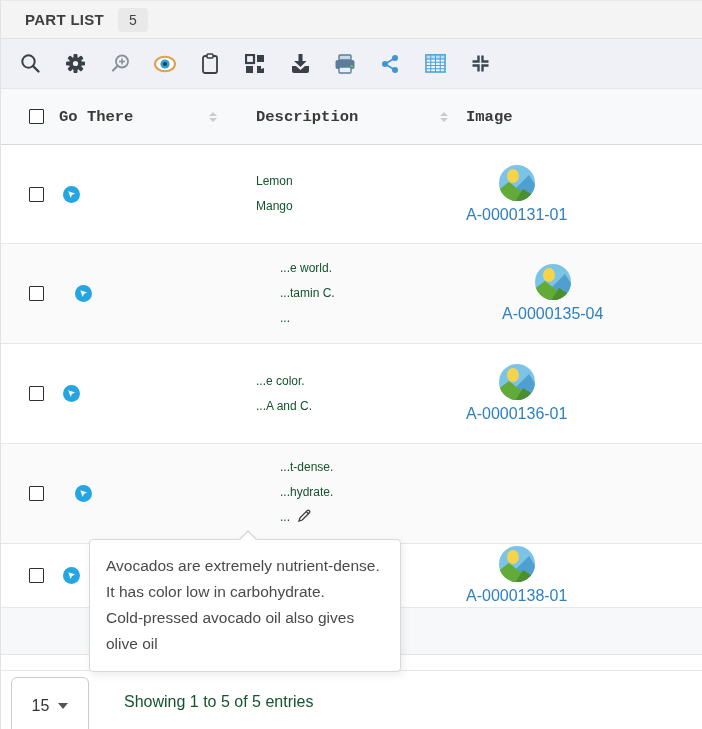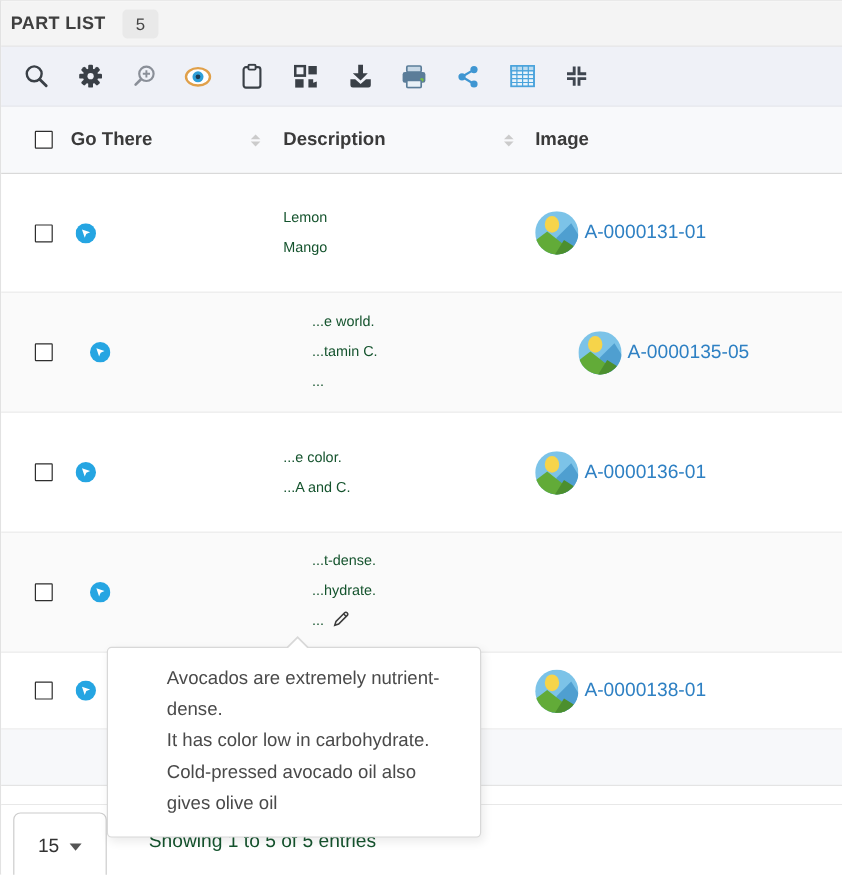--- a/index.html
+++ b/index.html
@@ -9,61 +9,61 @@
     color:#3c3c3c; background:#fff; overflow:hidden; position:relative;
   }
   .app {
     width:702px; height:729px; position:relative;
     border-left:1px solid #e2e2e2; border-top:1px solid #e9e9e9;
     background:#fff;
   }
   
   .panel-header {
     height:38px; background:#f4f4f4; border-bottom:1px solid #e3e3e3;
-    display:flex; align-items:center; padding-left:8px;
+    display:flex; align-items:center; padding-left:24px;
   }
   .panel-title { font-size:15px; font-weight:bold; color:#3f3f3f; letter-spacing:.3px; }
   .count-badge {
     margin-left:14px; background:#e9e9e9; color:#444; border-radius:4px;
     font-size:14px; padding:5px 11px; line-height:1;
   }
   
   .toolbar {
     height:50px; background:#eff1f7; border-bottom:1px solid #e3e5ea;
     display:flex; align-items:center; padding-left:15px;
   }
   .tool-btn {
     width:28px; height:28px; margin-right:17px; display:flex;
     align-items:center; justify-content:center; cursor:pointer;
   }
   
   .thead {
     height:56px; background:#f8f9fb; border-bottom:1px solid #d9d9d9;
-    display:flex; align-items:center; font-weight:bold; font-size:15.5px; color:#3a3a3a;
+    display:flex; align-items:center; font-weight:bold; font-size:15.5px; color:#3a3a3a;font-family:Liberation Mono, monospace;
   }
   .col-check { width:58px; padding-left:28px; display:flex; align-items:center; }
   .col-gothere { width:172px; display:flex; align-items:center; justify-content:space-between; padding-right:14px; }
-  .col-desc { width:215px; display:flex; align-items:center; justify-content:space-between; padding-left:5px; padding-right:18px; }
+  .col-desc { width:215px; display:flex; align-items:center; justify-content:space-between; padding-left:5px; padding-right:18px;margin-left:20px; }
   .col-image { flex:1; display:flex; align-items:flex-start; }
   .checkbox {
     width:15px; height:15px; border:1.6px solid #2e2e2e; border-radius:1px; background:#fff; cursor:pointer;
   }
   .sort-glyph { display:flex; flex-direction:column; gap:2px; align-items:center; }
   .sort-glyph i { display:block; width:0; height:0; border-left:4.5px solid transparent; border-right:4.5px solid transparent; }
   .sort-glyph i.up { border-bottom:4.5px solid #cbcbcb; }
   .sort-glyph i.down { border-top:4.5px solid #cbcbcb; }
   
   .row { display:flex; align-items:center; border-bottom:1px solid #e8e8e8; background:#fff; }
   .row.striped { background:#fafafa;gap:12px; }
   .r98 { height:99px; } .r64 { height:64px; }
   .row .col-gothere { justify-content:flex-start; padding-left:4px; }
   .desc-lines { font-size:12px; line-height:25px; color:#14532d; }
   .desc-line { display:block; }
   .edit-inline { display:inline-block; vertical-align:-2px; margin-left:7px; }
-  .image-cell { display:flex; align-items:center; gap:5px; }
+  .image-cell { display:flex; align-items:center; gap:5px;flex-direction:column; }
   .image-link { color:#2e80c3; font-size:16px; text-decoration:none; cursor:pointer; }
   
   .empty-band { height:47px; background:#f7f8fa; border-bottom:1px solid #e4e4e4; }
   .gap-band { height:16px; background:#fff; border-bottom:1px solid #e8e8e8; }
   .footer { height:57px; background:#fff; position:relative; }
   .page-size {
     position:absolute; left:10px; top:6px; width:78px; height:58px;
     border:1px solid #ccc; border-radius:6px; background:#fff;
     display:flex; align-items:center; justify-content:center; gap:9px;
     font-size:16px; color:#333; cursor:pointer;
@@ -78,21 +78,21 @@
     padding:13px 16px 14px 16px; font-size:15.5px; line-height:26px; color:#4a4a4a;
   }
   .tooltip::before {
     content:""; position:absolute; top:-10px; left:148px; width:0; height:0;
     border-left:10px solid transparent; border-right:10px solid transparent; border-bottom:10px solid #d8d8d8;
   }
   .tooltip::after {
     content:""; position:absolute; top:-8.5px; left:149px; width:0; height:0;
     border-left:9px solid transparent; border-right:9px solid transparent; border-bottom:9px solid #fff;
   }
-  .tt-line { display:block;margin-left:33px; }
+  .tt-line { display:block; }
 </style>
 </head>
 <body>
 
 <svg width="0" height="0" style="position:absolute">
   <defs>
     <g id="globe-arrow">
       <circle cx="8.5" cy="8.5" r="8.5" fill="#25a5e2"></circle>
       <path d="M5.3 5.3 L12.1 7.6 L8.9 8.9 L7.6 12.1 Z" fill="#ffffff"></path>
     </g>
@@ -277,21 +277,21 @@
         <span class="desc-line">...e world.</span>
         <span class="desc-line">...tamin C.</span>
         <span class="desc-line">...</span>
       </div>
     </div>
     <div class="col-image">
       <div class="image-cell">
         <svg width="36" height="36" viewBox="0 0 36 36">
             <use href="#thumb-image"></use>
           </svg>
-        <a class="image-link">A-0000135-05</a>
+        <a class="image-link">A-0000135-04</a>
       </div>
     </div>
   </div>
 
   <div class="row r98" style="height:100px">
     <div class="col-check">
         <span class="checkbox"></span>
       </div>
     <div class="col-gothere">
       <svg width="17" height="17" viewBox="0 0 17 17">

